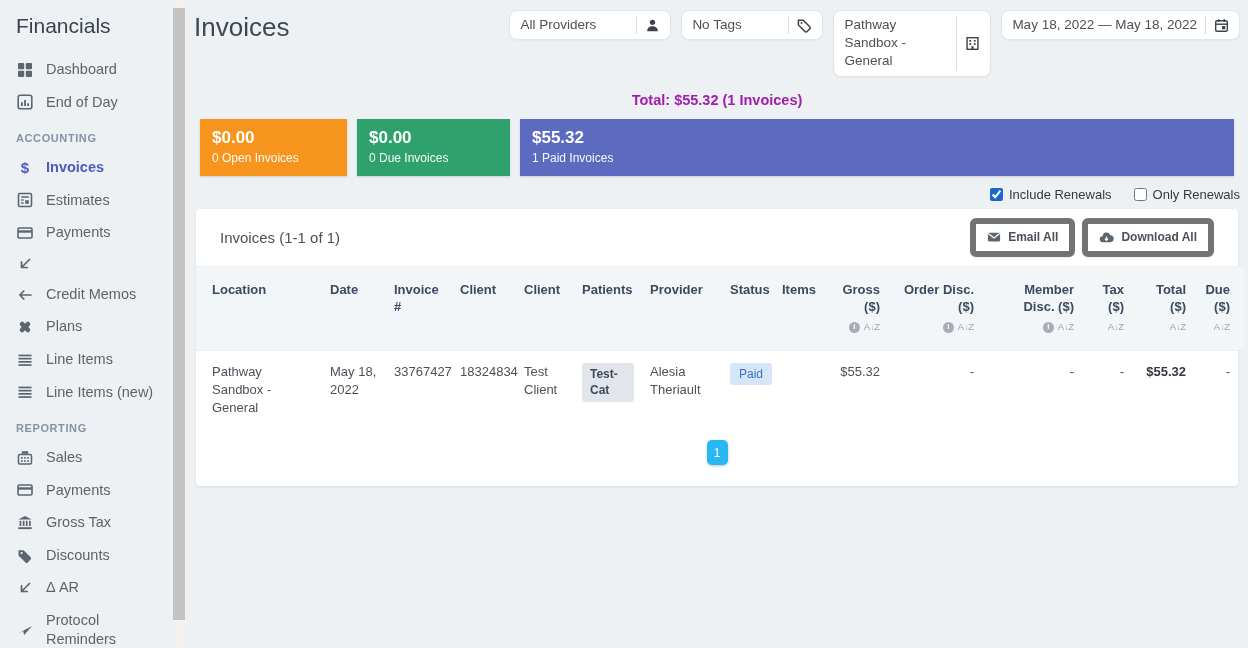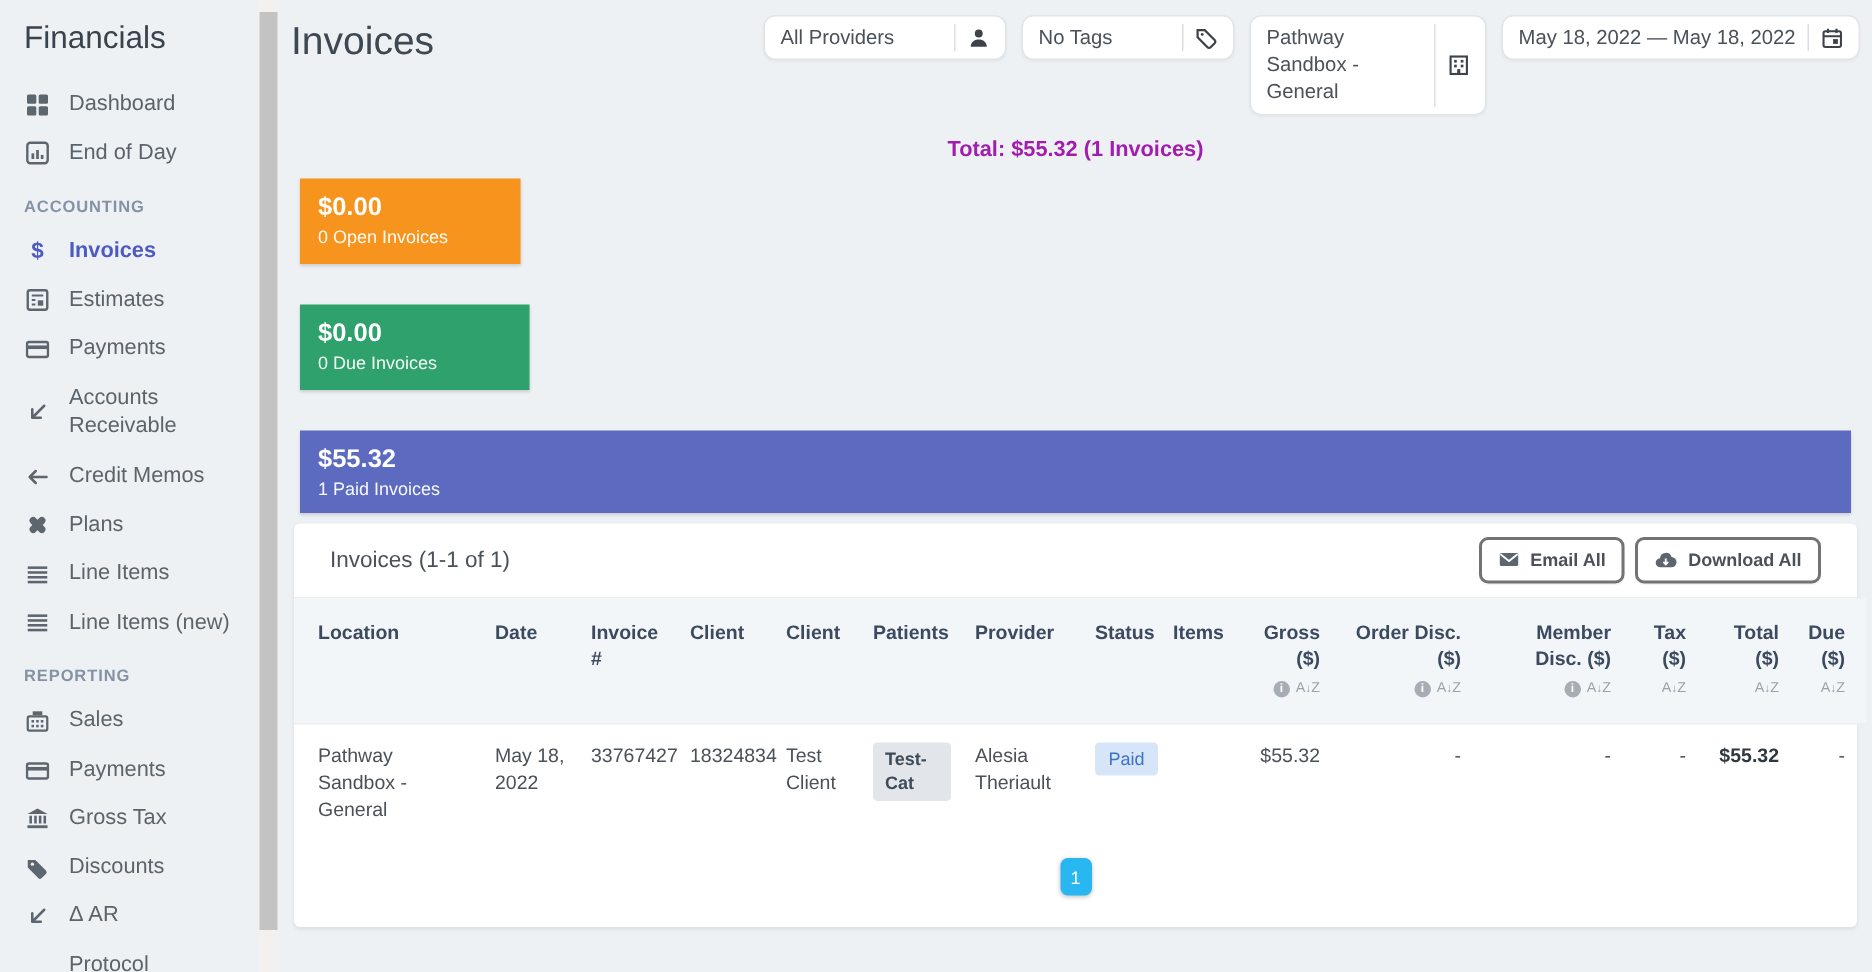--- a/index.html
+++ b/index.html
@@ -32,37 +32,37 @@
   .fb-sep { border-left:1px solid #d9dde1; align-self:stretch; }
   .fb-icon { display:flex; color:#3c434a; }
   .filter-tags .fb-text { width:88px; }
   .filter-providers .fb-text { width:108px; }
   .filter-location .fb-text { width:104px; }
   .total-line { text-align:center; font-size:14.5px; color:#a21caf; margin-top:15px; }
   .t-label { font-weight:600; }
   .t-amt { font-weight:700; }
   .t-cnt { font-weight:700; }
   
-  .cards-row { display:flex; gap:27px; margin:11px 6px 0;flex-direction:column; }
+  .cards-row { display:flex; gap:10px; margin:11px 6px 0; }
   .sum-card { height:57px; padding:9px 12px; color:#fff; box-shadow:0 1px 2px rgba(0,0,0,.15); }
   .sc-amount { font-size:17px; font-weight:700; }
   .sc-label { font-size:12px; margin-top:3px; opacity:.95; }
   .card-open { width:147px; background:#f7941e; }
   .card-due  { width:153px; background:#2ea16c; }
   .card-paid { flex:1; background:#5c6bc0; }
   
   .renewals-row { display:flex; justify-content:flex-end; gap:22px; margin-top:11px; font-size:13px; color:#343a40; }
   .renewals-row label { display:flex; align-items:center; gap:6px; cursor:pointer; }
   .renewals-row input { width:13px; height:13px; accent-color:#1a66d1; }
   
   .table-card { background:#fff; border-radius:4px; box-shadow:0 1px 3px rgba(0,0,0,.09); margin:7px 2px 0; }
   .card-header { display:flex; justify-content:space-between; align-items:center; padding:9px 24px; border-bottom:1px solid #edf0f3; }
   .ch-title { font-size:15px; color:#4a5158; }
   .ch-actions { display:flex; gap:7px; }
-  .btn { display:flex; align-items:center; gap:7px; background:#fff; border:2px solid #737373; border-radius:6px;
+  .btn { display:flex; align-items:center; gap:7px; background:#fff; border:6px solid #737373; border-radius:6px;
     box-shadow:0 1px 1px rgba(0,0,0,.05); padding:6px 11px; font-size:12px; font-weight:700; color:#4a5158;
     font-family:inherit; cursor:pointer; }
   .btn-icon { display:flex; color:#5d666e; }
   table { width:100%; border-collapse:collapse; table-layout:fixed; font-size:13px; }
   thead th { background:#f3f6f9; color:#3b4a5f; font-weight:600; text-align:left; vertical-align:top;
     padding:14px 8px 16px; line-height:1.35; }
   th.num, td.num { text-align:right; }
   th.first, td.first { padding-left:16px; }
   th.last, td.last { padding-right:14px; }
   .th-sort { display:flex; justify-content:flex-end; align-items:center; gap:4px; margin-top:5px; }
@@ -135,21 +135,20 @@
         </svg>
       </span>
     <span class="si-label">Payments</span>
   </div>
   <div class="side-item">
     <span class="si-icon">
         <svg width="16" height="16" viewBox="0 0 16 16">
           <path d="M12.5 3.5L4.5 11.5M4.5 5.8v5.7h5.7" fill="none" stroke="currentColor" stroke-width="1.7" stroke-linecap="round" stroke-linejoin="round"></path>
         </svg>
       </span>
-    <span class="si-label">Accounts Receivable</span>
   </div>
   <div class="side-item">
     <span class="si-icon">
         <svg width="16" height="16" viewBox="0 0 16 16">
           <path d="M14 8H3M6.8 4L2.8 8l4 4" fill="none" stroke="currentColor" stroke-width="1.7" stroke-linecap="round" stroke-linejoin="round"></path>
         </svg>
       </span>
     <span class="si-label">Credit Memos</span>
   </div>
   <div class="side-item">
@@ -338,20 +337,30 @@
     <div class="sum-card card-due">
       <div class="sc-amount">$0.00</div>
       <div class="sc-label">0 Due Invoices</div>
     </div>
     <div class="sum-card card-paid">
       <div class="sc-amount">$55.32</div>
       <div class="sc-label">1 Paid Invoices</div>
     </div>
   </div>
 
+  <div class="renewals-row">
+    <label>
+      <input type="checkbox" checked="" style="">
+      <span>Include Renewals</span>
+    </label>
+    <label>
+      <input type="checkbox" style="">
+      <span>Only Renewals</span>
+    </label>
+  </div>
 
   <div class="table-card">
     <div class="card-header">
       <div class="ch-title">Invoices (1-1 of 1)</div>
       <div class="ch-actions">
         <button class="btn">
           <span class="btn-icon">
               <svg width="14" height="14" viewBox="0 0 16 16">
                 <rect x="1" y="3" width="14" height="10" rx="1.2" fill="currentColor"></rect>
                 <path d="M1.5 4L8 9.2L14.5 4" fill="none" stroke="#fff" stroke-width="1.4"></path>

